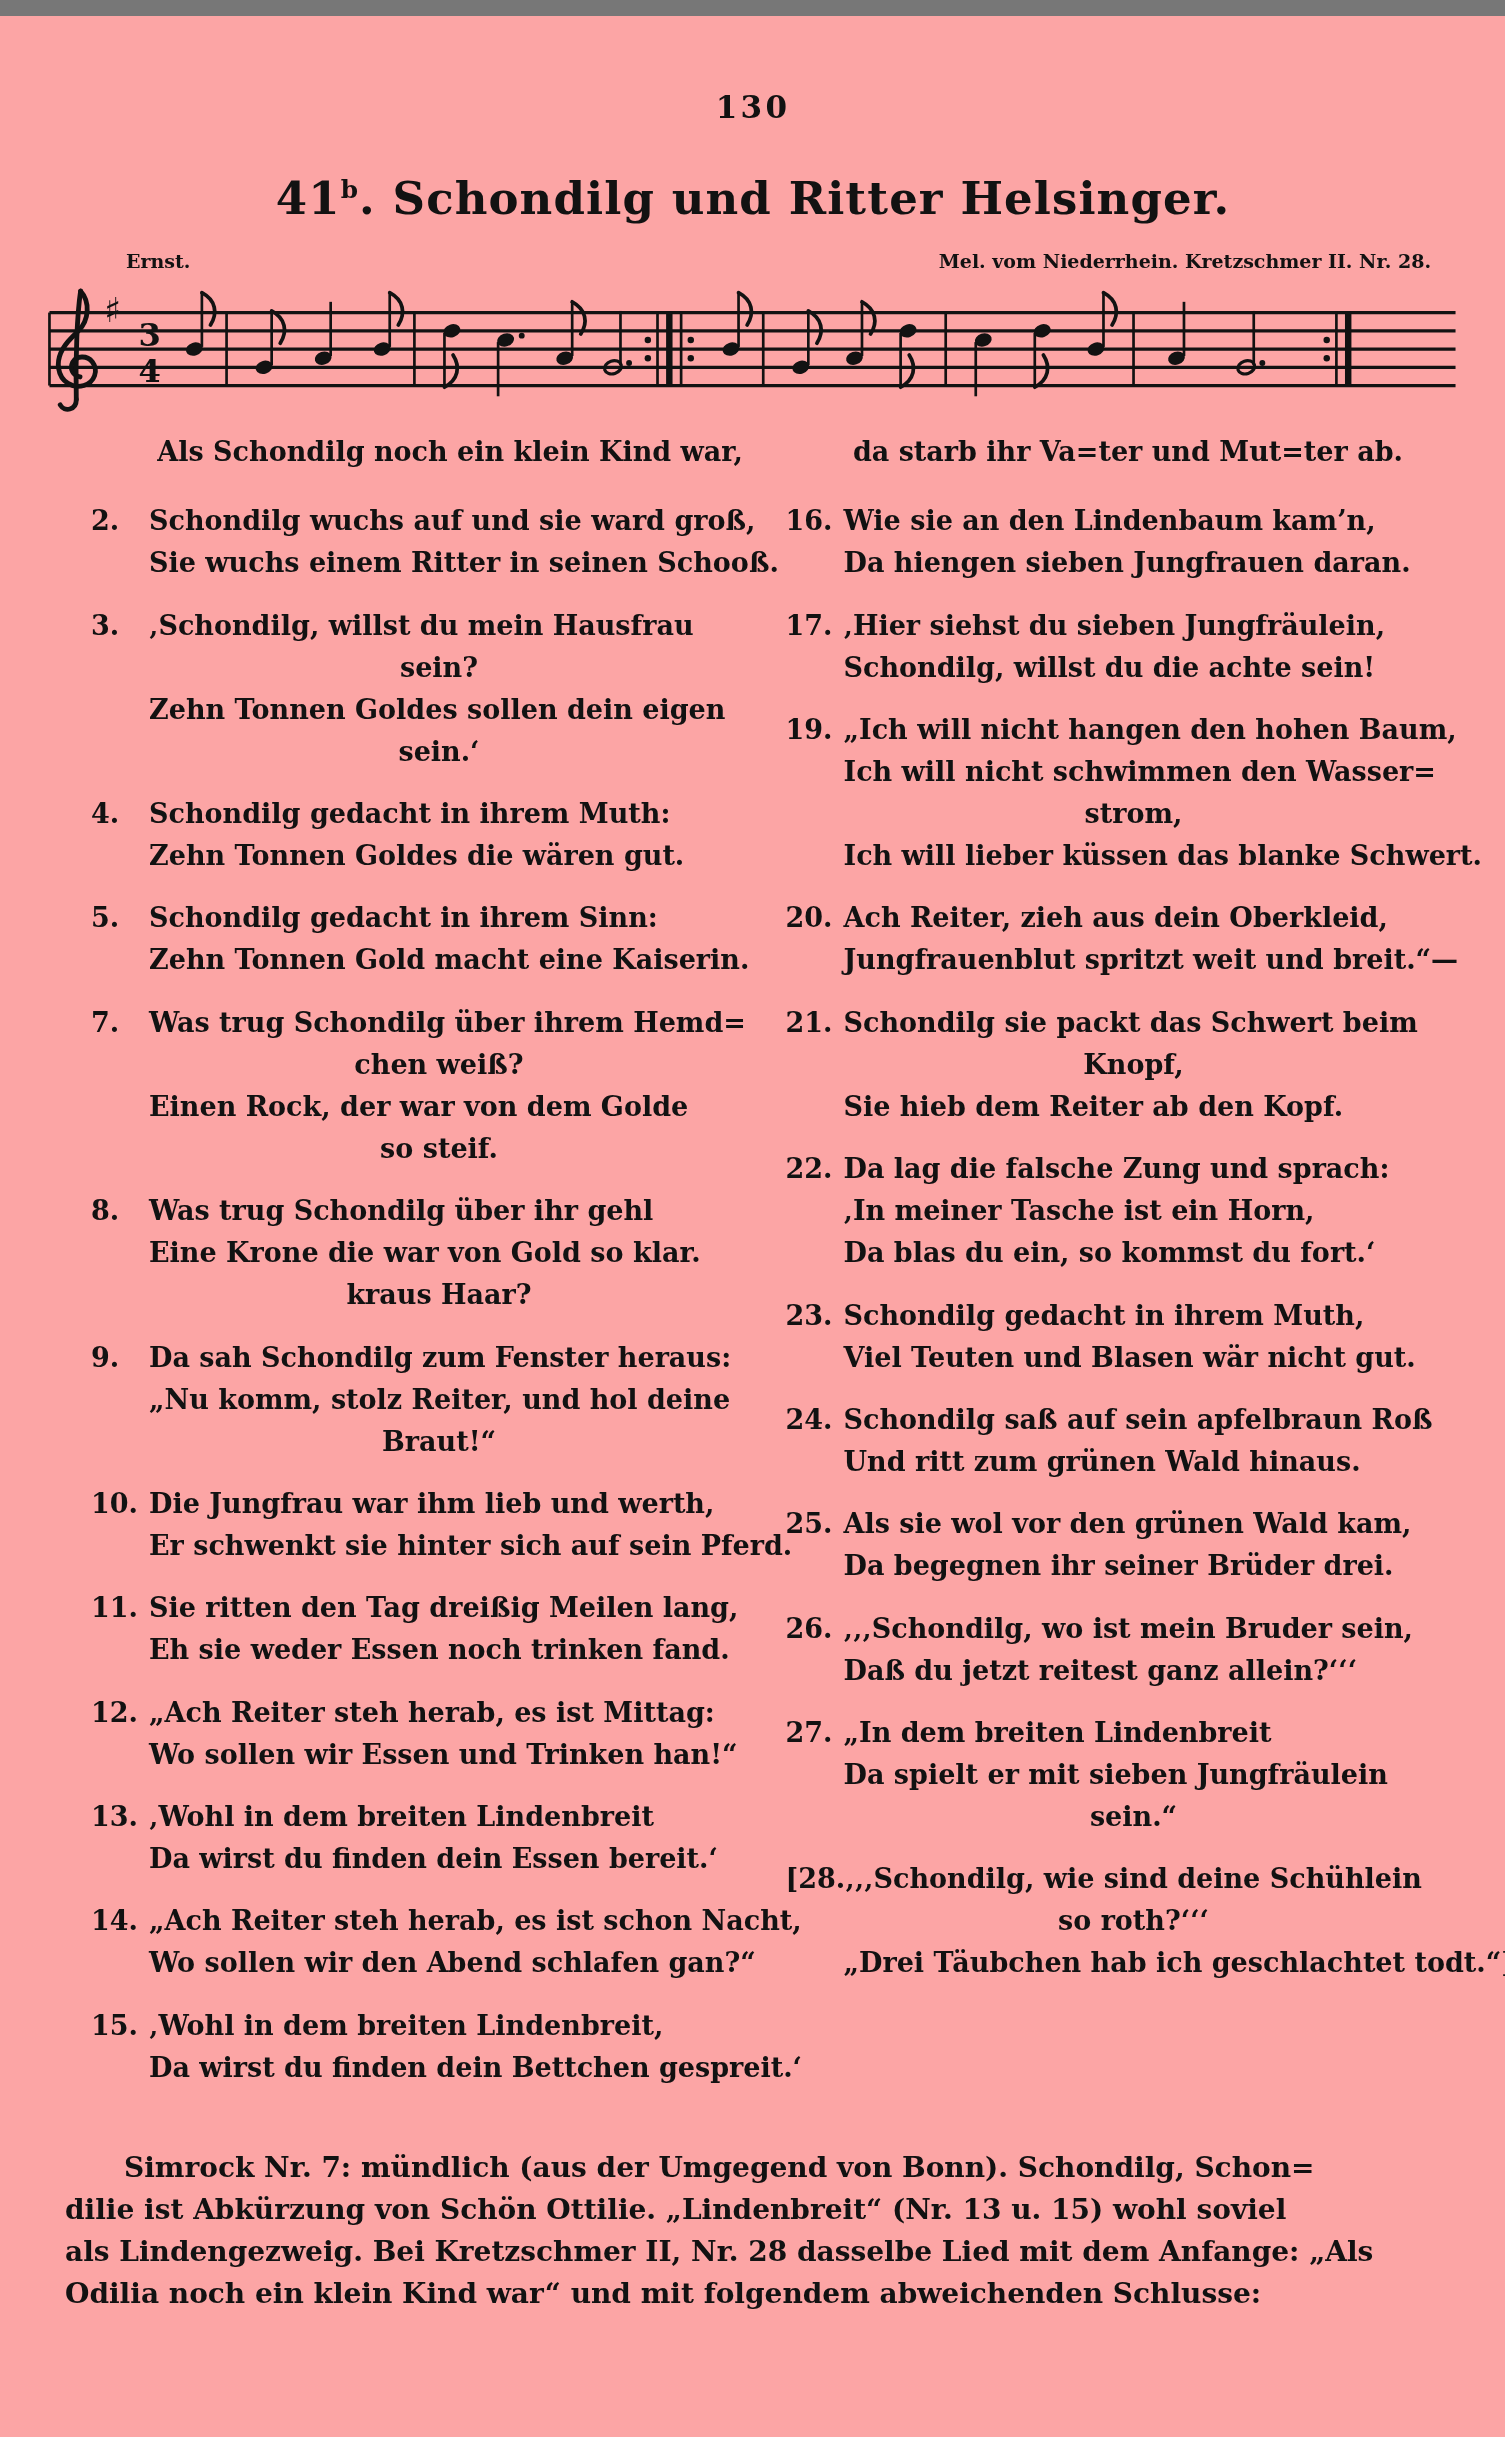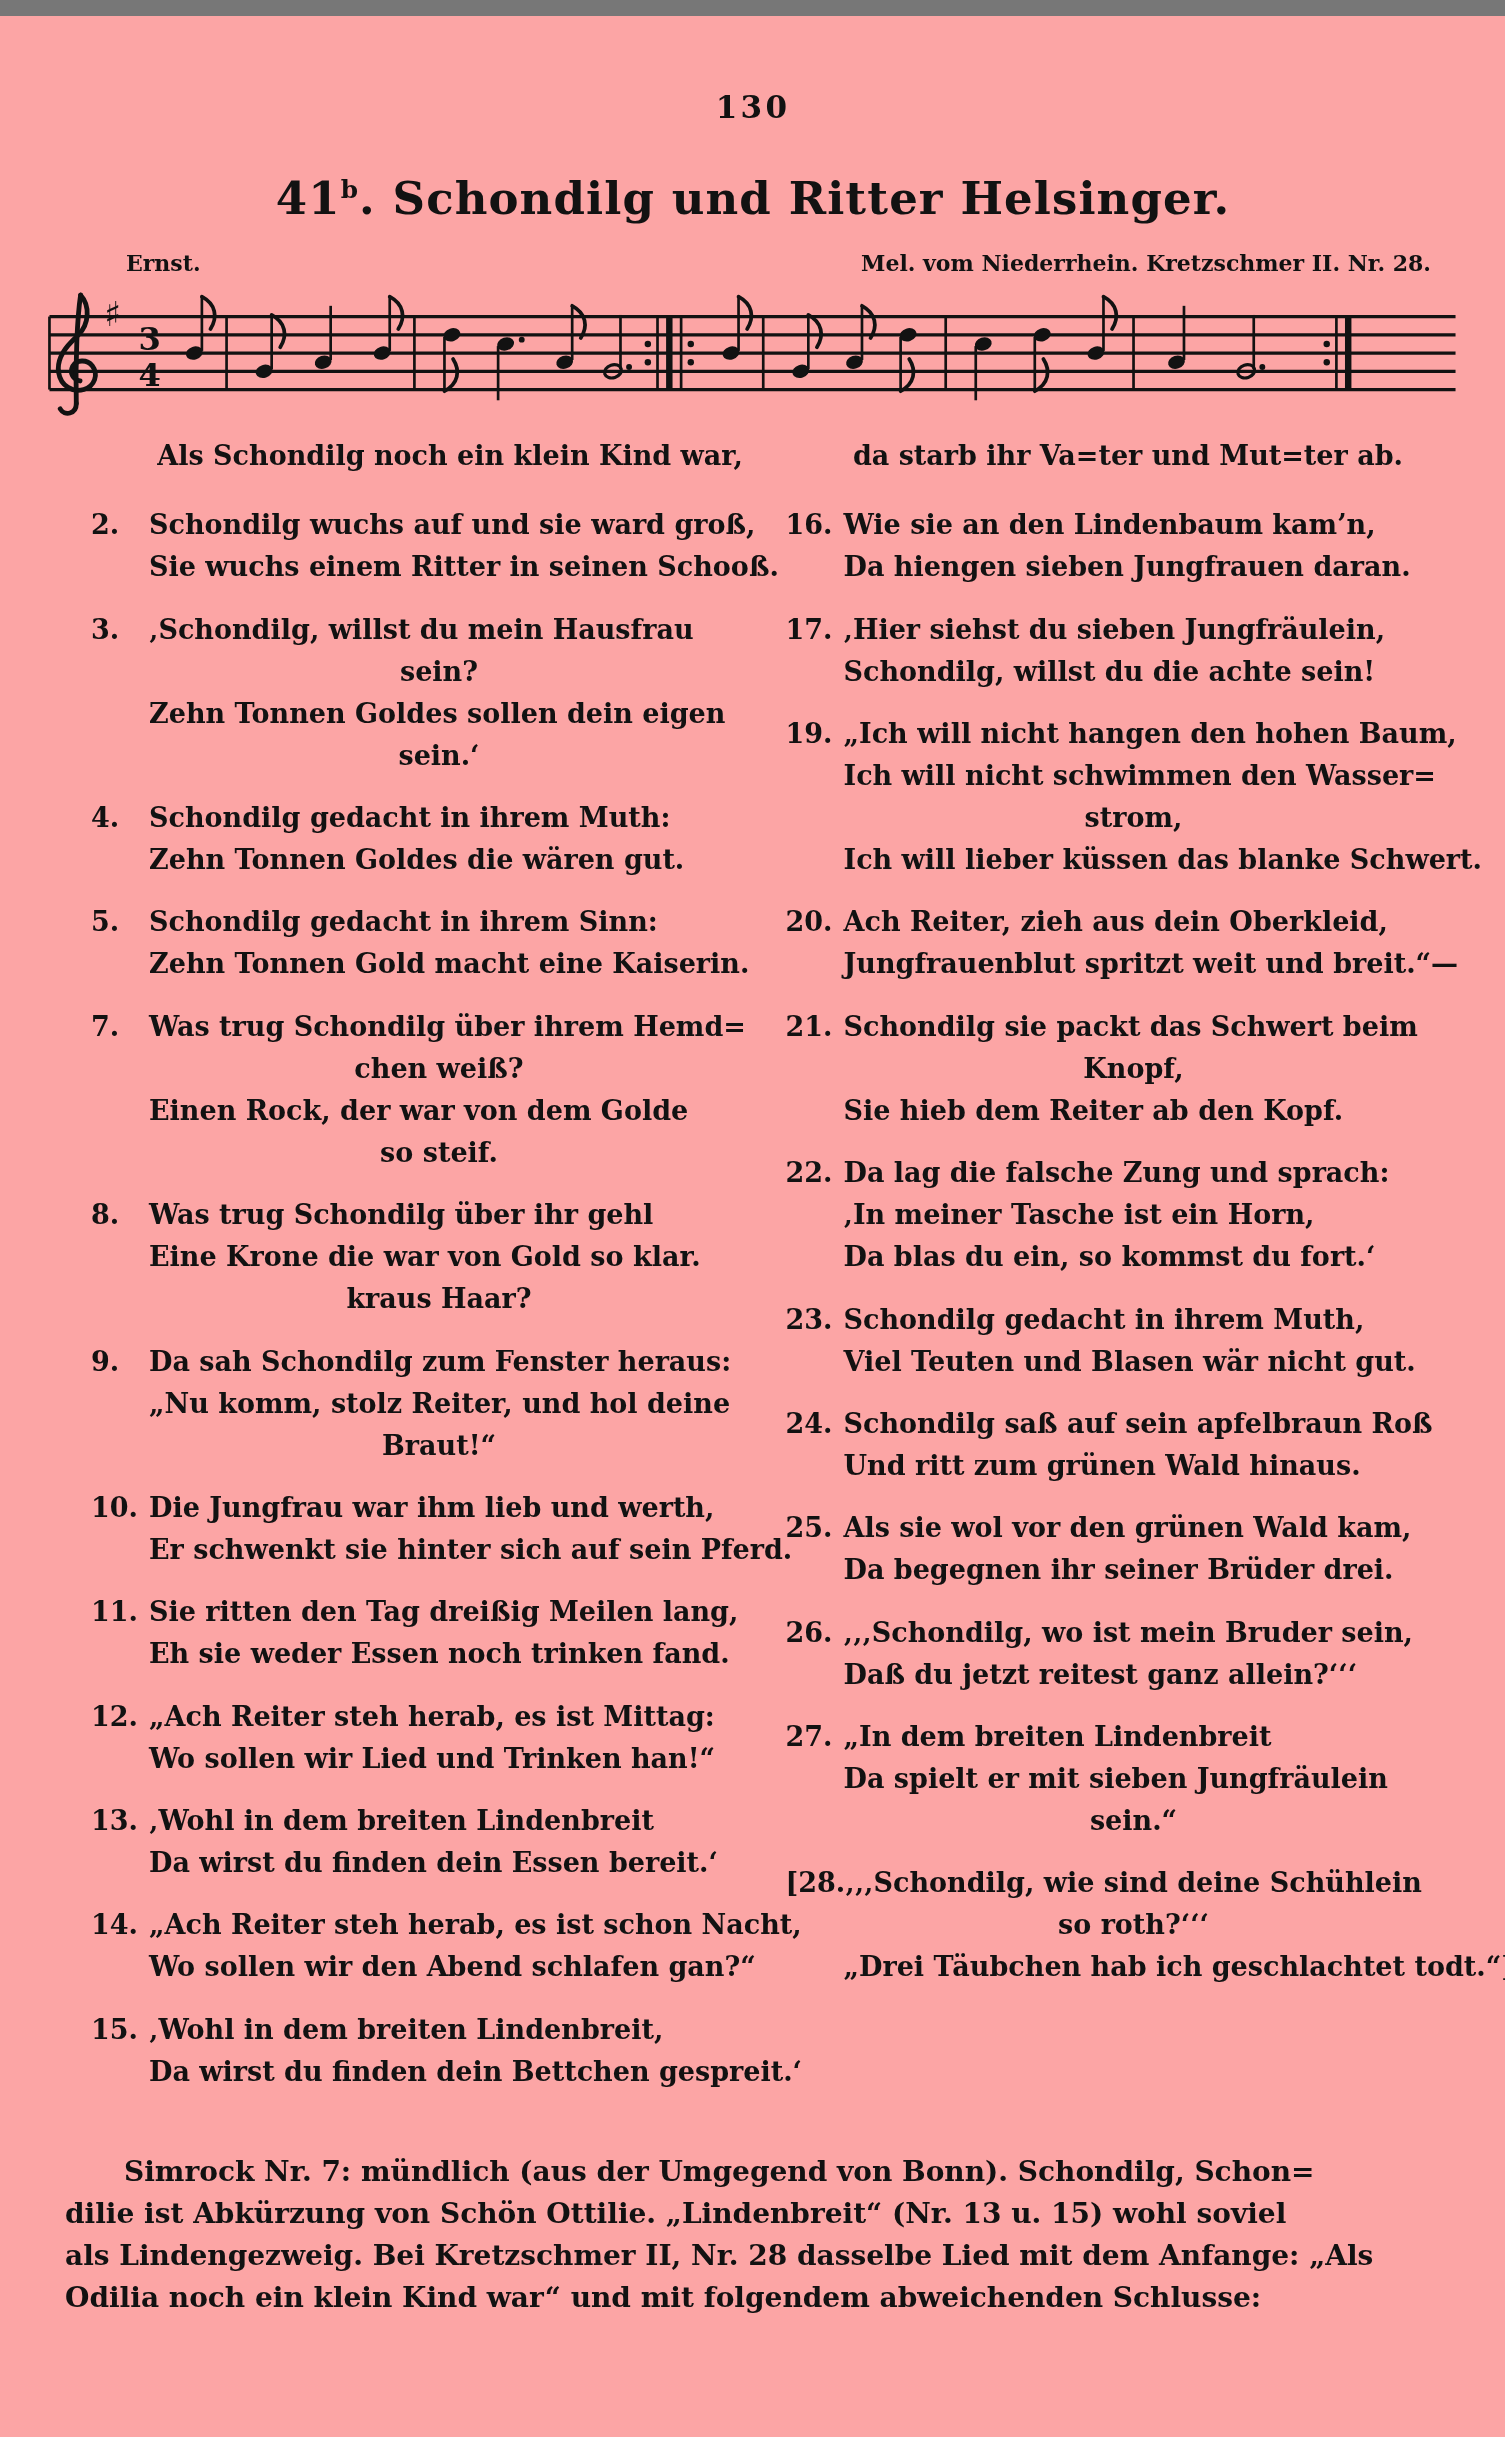--- a/index.html
+++ b/index.html
@@ -25,21 +25,21 @@
     margin-top:47px;
     font-size:45px;
     letter-spacing:1.1px;
   }
   .song-title sup{font-size:55%;vertical-align:super;}
   .meta-row{
     display:flex;
     justify-content:space-between;
     align-items:flex-end;
     margin:25px 75px 0 126px;
-    font-size:22px;
+    font-size:19px;
   }
   .music-block{position:relative;margin:3.2px 32px 0 32px;}
   .music-block svg{display:block;}
   .lyrics-row{position:relative;height:40px;font-size:27px;}
   .lyric{position:absolute;top:0;text-align:center;white-space:nowrap;}
   .lyric.one{left:7%;width:44%;}
   .lyric.two{left:54%;width:44%;text-align:center;}
   .columns{
     display:flex;
     gap:20px;
@@ -216,21 +216,21 @@
         <div class="verse">
           <div class="vline first"><span class="vnum">10.</span><span>Die Jungfrau war ihm lieb und werth,</span></div>
           <div class="vline indent">Er schwenkt sie hinter sich auf sein Pferd.</div>
         </div>
         <div class="verse">
           <div class="vline first"><span class="vnum">11.</span><span>Sie ritten den Tag dreißig Meilen lang,</span></div>
           <div class="vline indent">Eh sie weder Essen noch trinken fand.</div>
         </div>
         <div class="verse">
           <div class="vline first"><span class="vnum">12.</span><span>„Ach Reiter steh herab, es ist Mittag:</span></div>
-          <div class="vline indent">Wo sollen wir Lied und Trinken han!“</div>
+          <div class="vline indent">Wo sollen wir Essen und Trinken han!“</div>
         </div>
         <div class="verse">
           <div class="vline first"><span class="vnum">13.</span><span>‚Wohl in dem breiten Lindenbreit</span></div>
           <div class="vline indent">Da wirst du finden dein Essen bereit.‘</div>
         </div>
         <div class="verse">
           <div class="vline first"><span class="vnum">14.</span><span>„Ach Reiter steh herab, es ist schon Nacht,</span></div>
           <div class="vline indent">Wo sollen wir den Abend schlafen gan?“</div>
         </div>
         <div class="verse">

